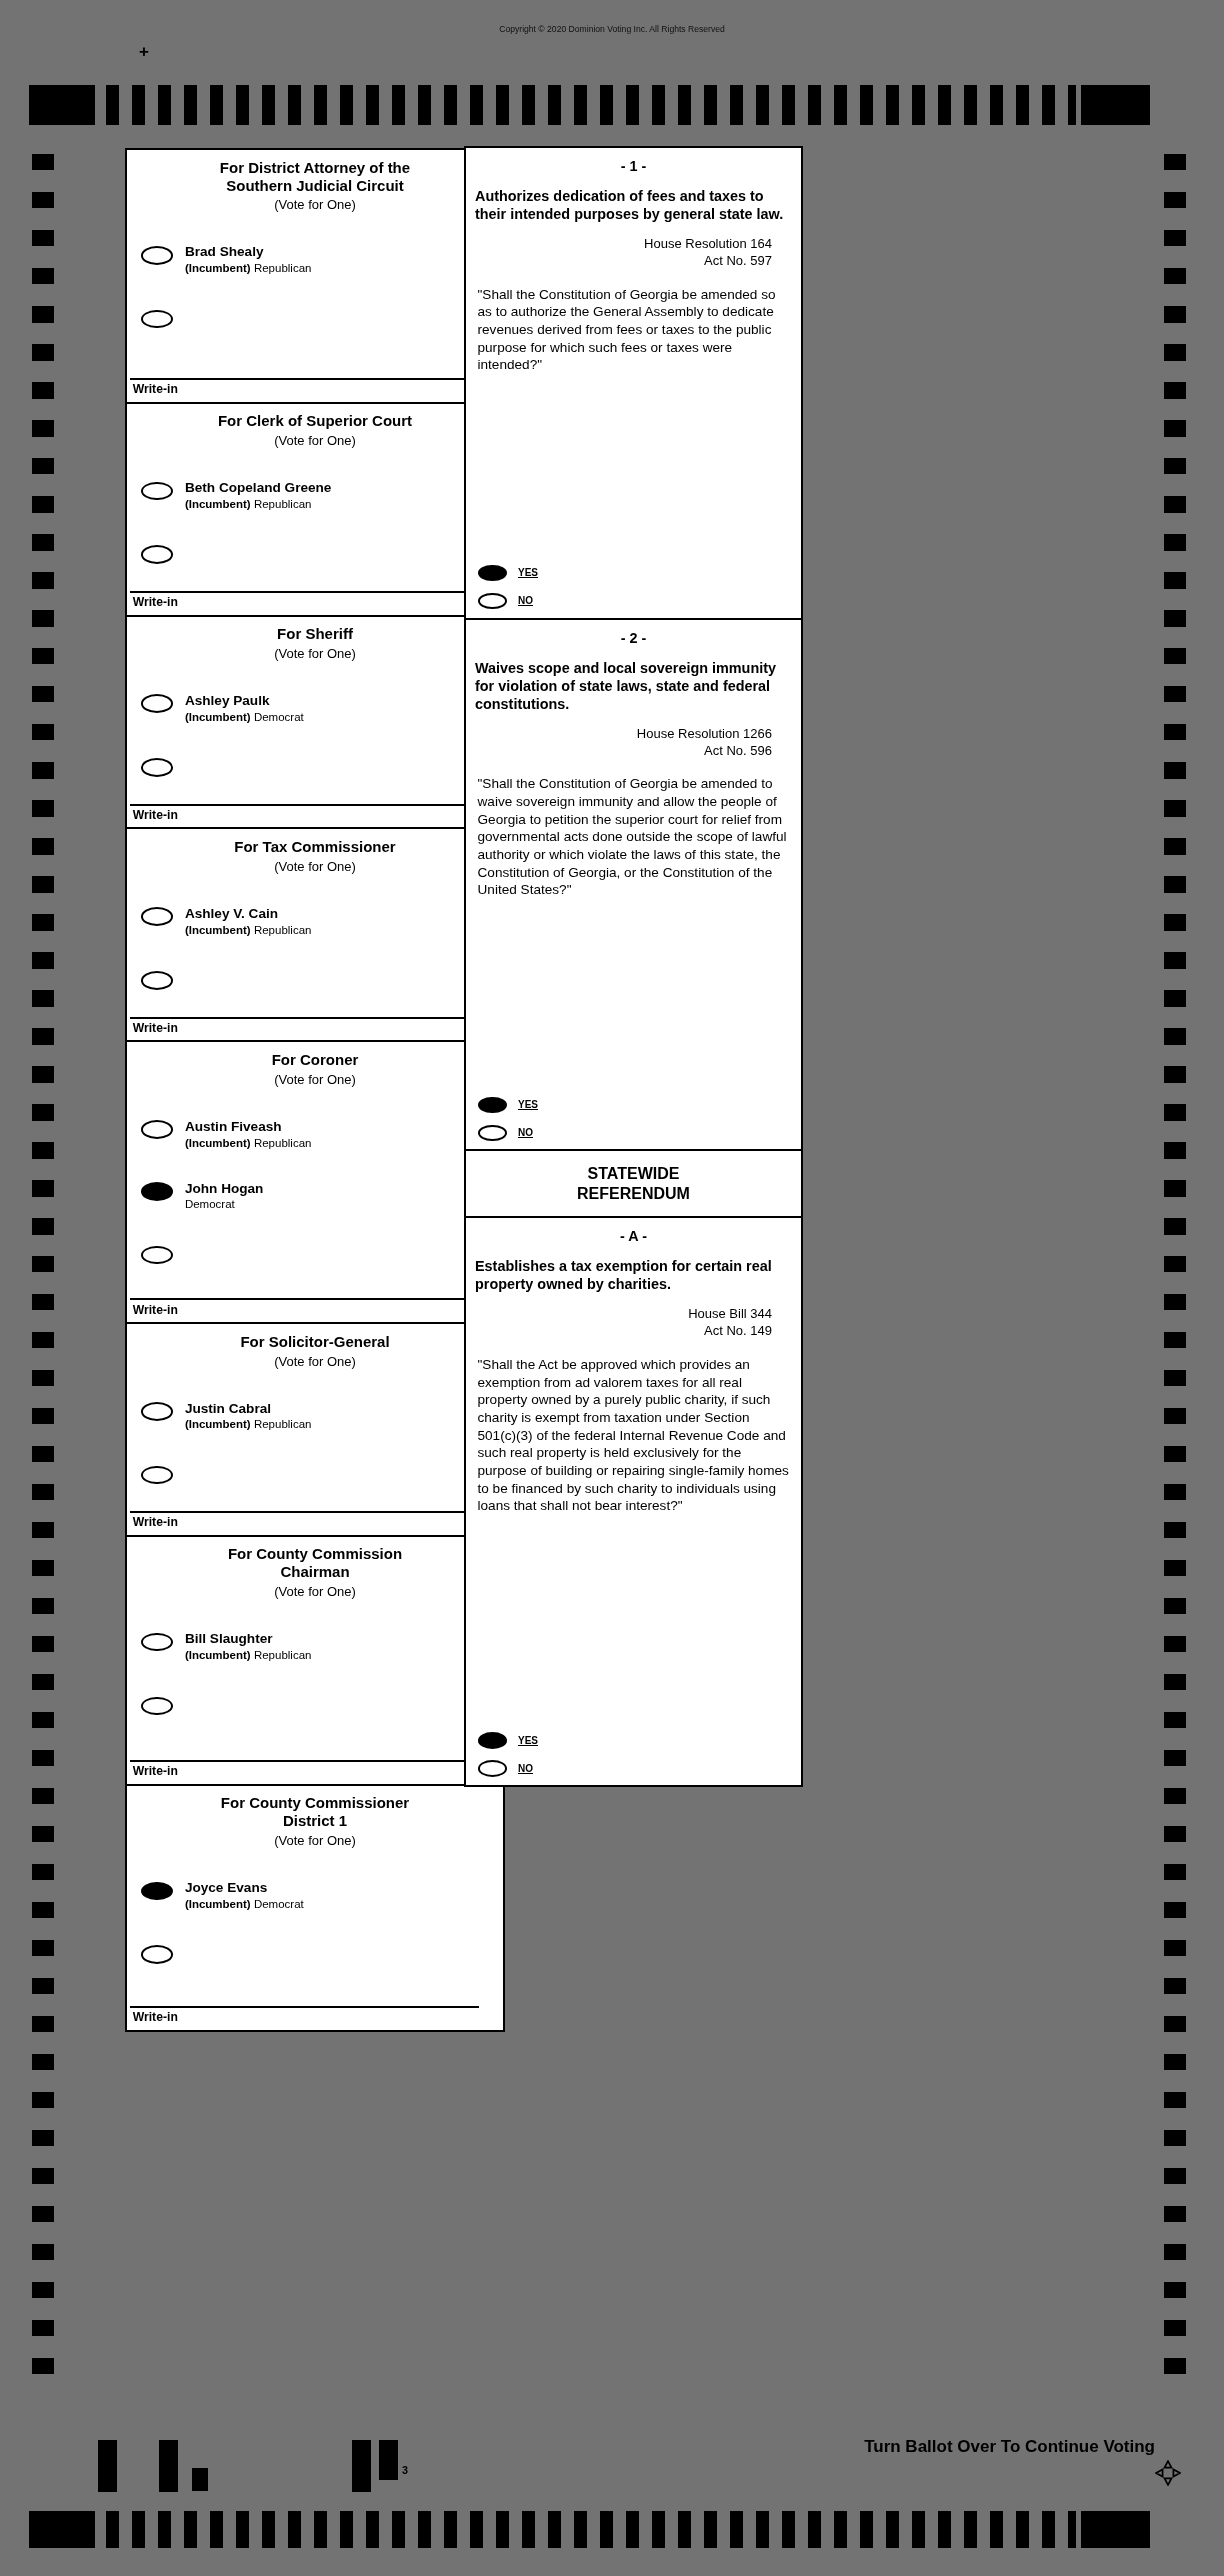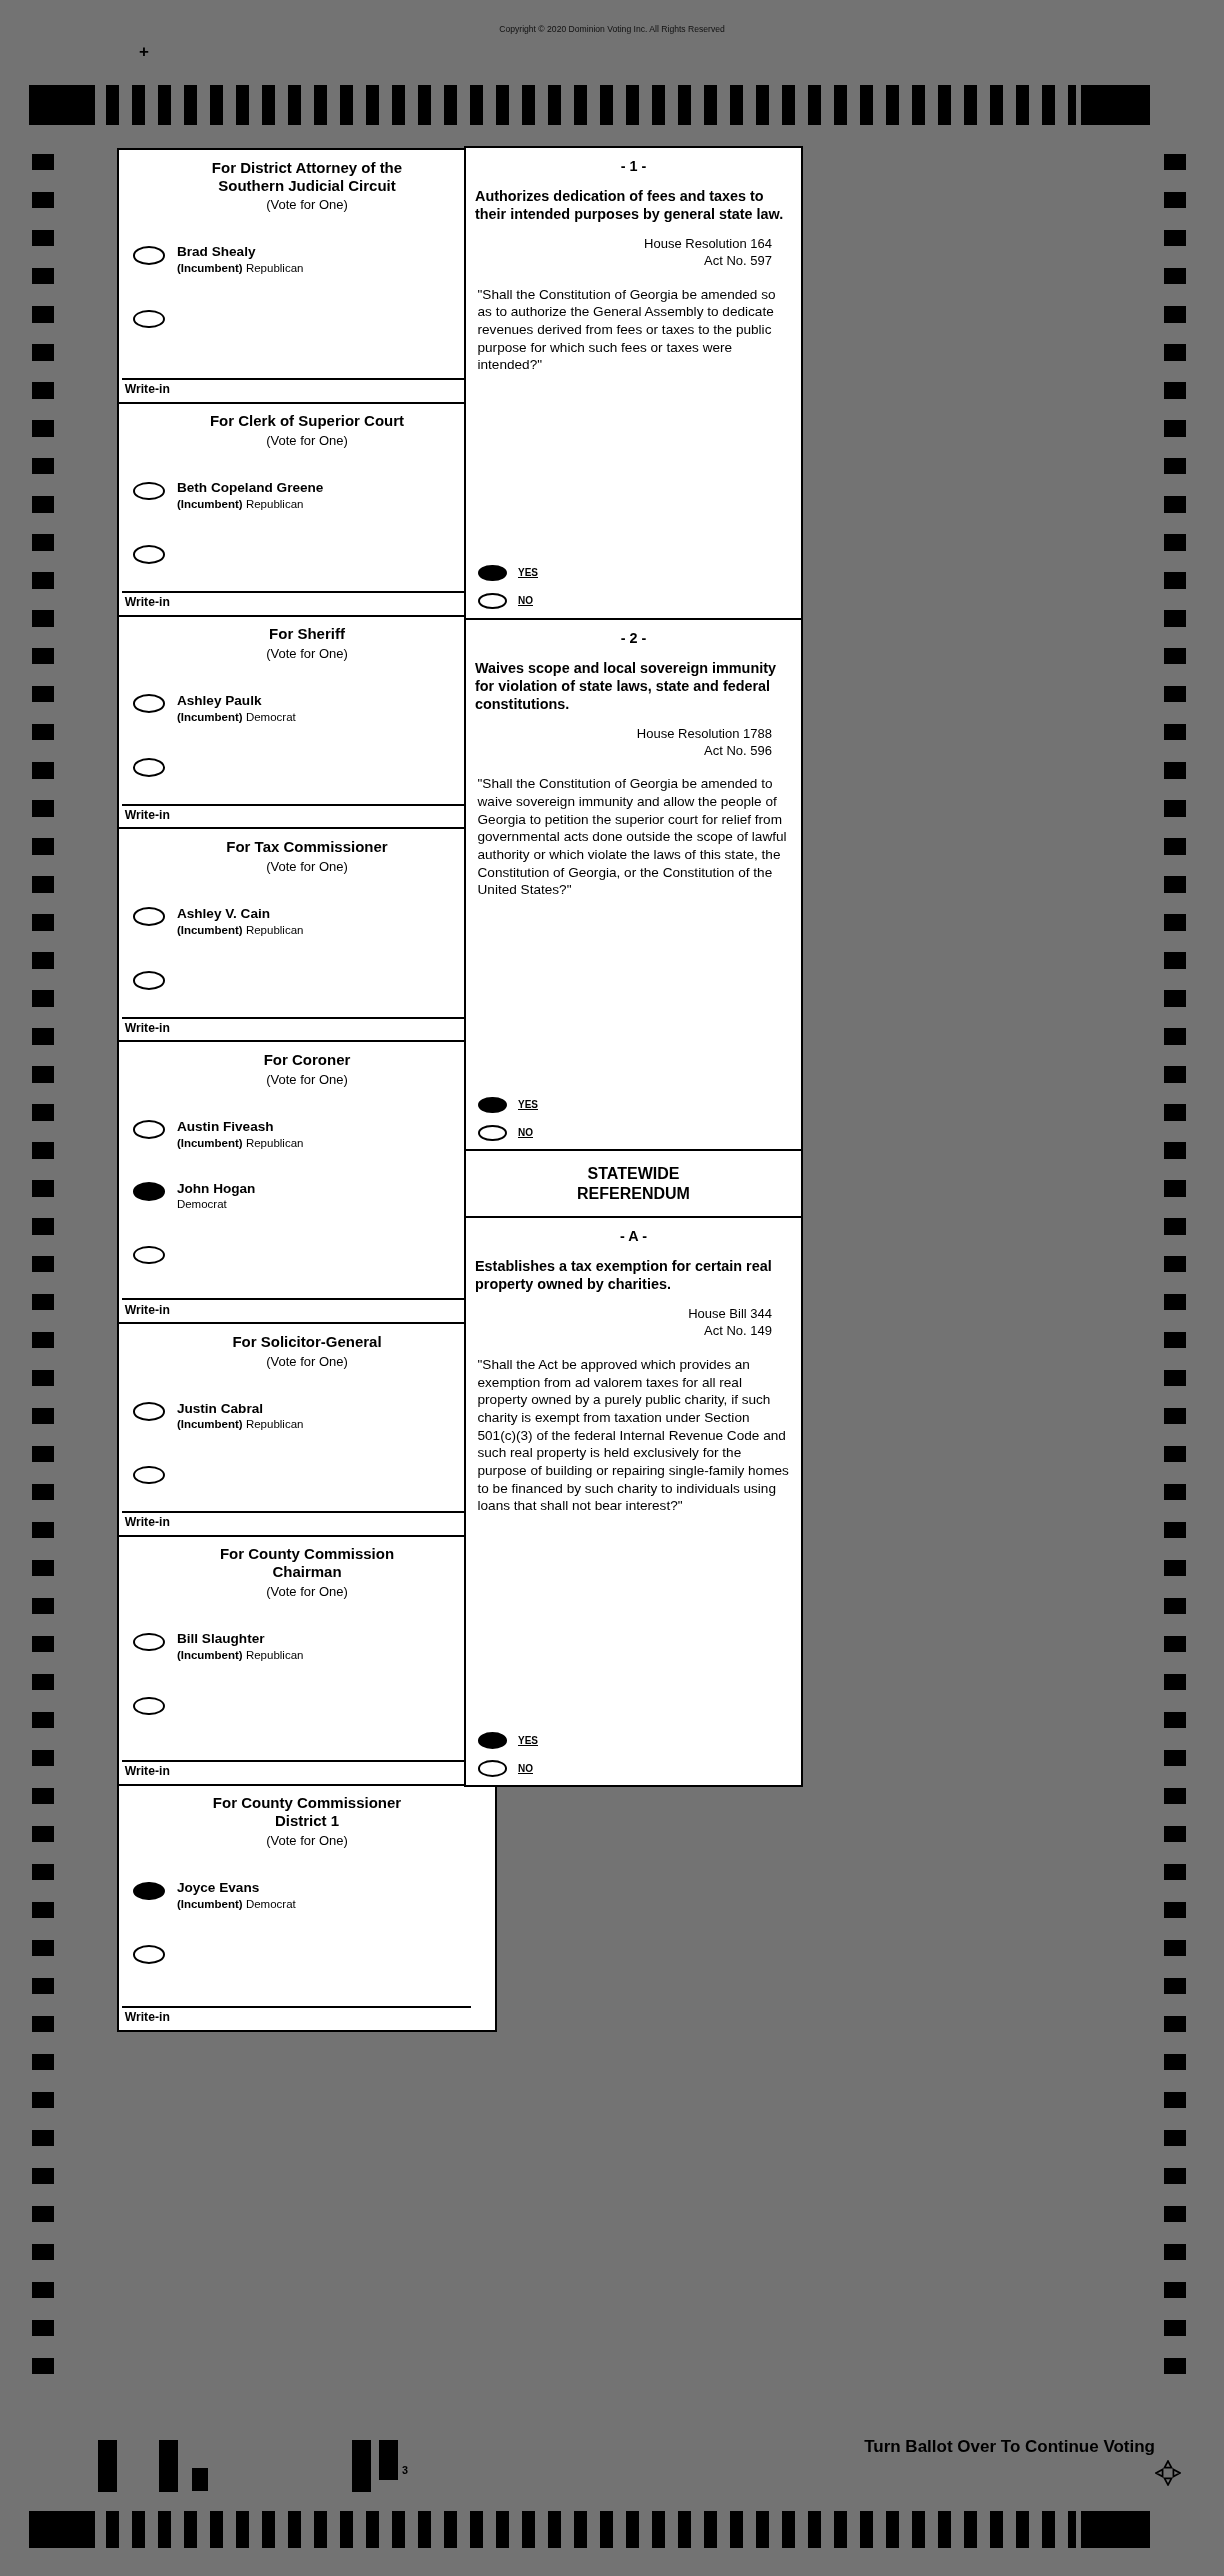--- a/index.html
+++ b/index.html
@@ -20,21 +20,21 @@
   .blk-tl{left:29px; top:85px; width:66px; height:40px;}
   .blk-tr{left:1081px; top:85px; width:69px; height:40px;}
   .blk-bl{left:29px; top:2511px; width:66px; height:37px;}
   .blk-br{left:1081px; top:2511px; width:69px; height:37px;}
   .tm-col{position:absolute; top:154px; height:2228px; width:21.5px;
     background:repeating-linear-gradient(to bottom,#000 0 16.5px,transparent 16.5px 38px);}
   .tm-col.left{left:32px;}
   .tm-col.right{left:1164px;}
   
   .col{position:absolute; top:148px;}
-  #left-col{left:117px; width:380px;}
+  #left-col{left:125px; width:380px;}
   #right-col{left:464px; width:339px;}
   .contest,.measure,.col-header{
     box-sizing:border-box; border:2.2px solid #000; margin-top:-2.2px; background:#fff;
   }
   .contest:first-child,.col-header:first-child{margin-top:0;}
   .contest{display:flex; flex-direction:column; padding-top:7.2px;}
   .c-title{font-weight:bold; font-size:15px; line-height:1.2; text-align:center; white-space:pre-line; padding:1.4px 5.7px 0;}
   .c-inst{font-size:13px; text-align:center; margin-top:2.9px;}
   .cand{display:flex; align-items:flex-start; margin:32px 7.2px 0 14.4px;}
   .cand.empty{margin-top:34px;}
@@ -260,21 +260,21 @@
           <div class="m-opt">
             <span class="oval small"></span>
             <span class="m-opt-label">NO</span>
           </div>
         </div>
       </section>
       <section class="measure" style="min-height: 534px;">
         <div class="m-num">- 2 -</div>
         <div class="m-summary">Waives scope and local sovereign immunity for violation of state laws, state and federal constitutions.</div>
         <div class="m-refs">
-          <div>House Resolution 1788</div>
+          <div>House Resolution 1266</div>
           <div>Act No. 596</div>
         </div>
         <div class="m-question">"Shall the Constitution of Georgia be amended to waive sovereign immunity and allow the people of Georgia to petition the superior court for relief from governmental acts done outside the scope of lawful authority or which violate the laws of this state, the Constitution of Georgia, or the Constitution of the United States?"</div>
         <div class="m-opts">
           <div class="m-opt">
             <span class="oval small filled"></span>
             <span class="m-opt-label">YES</span>
           </div>
           <div class="m-opt">
             <span class="oval small"></span>

